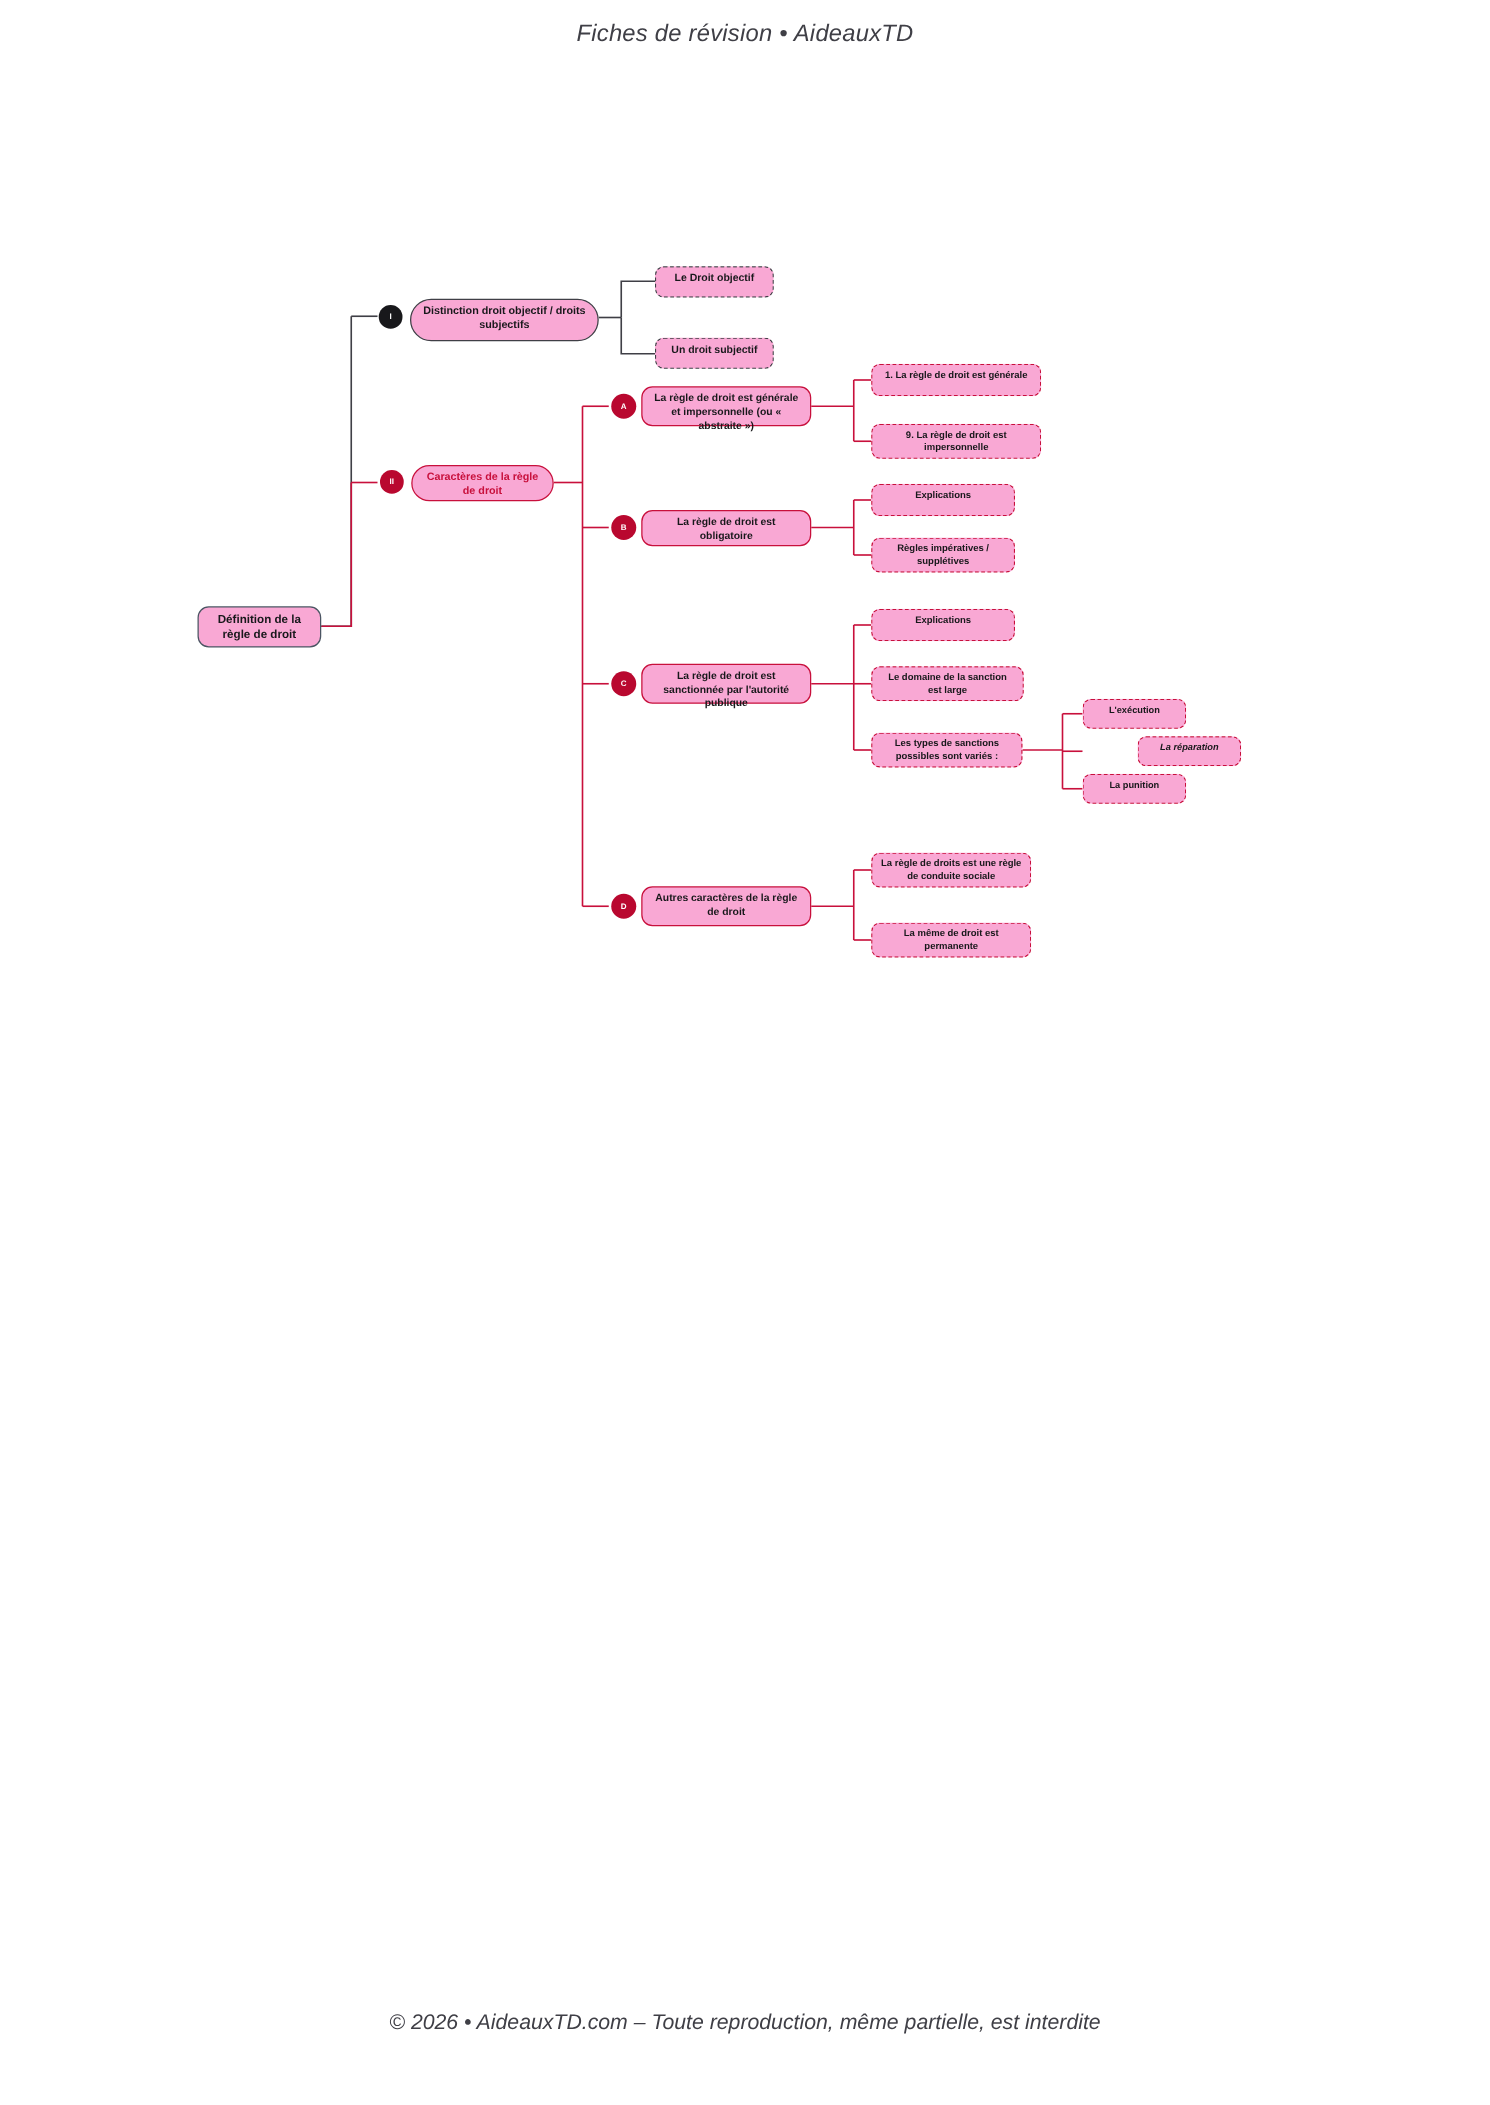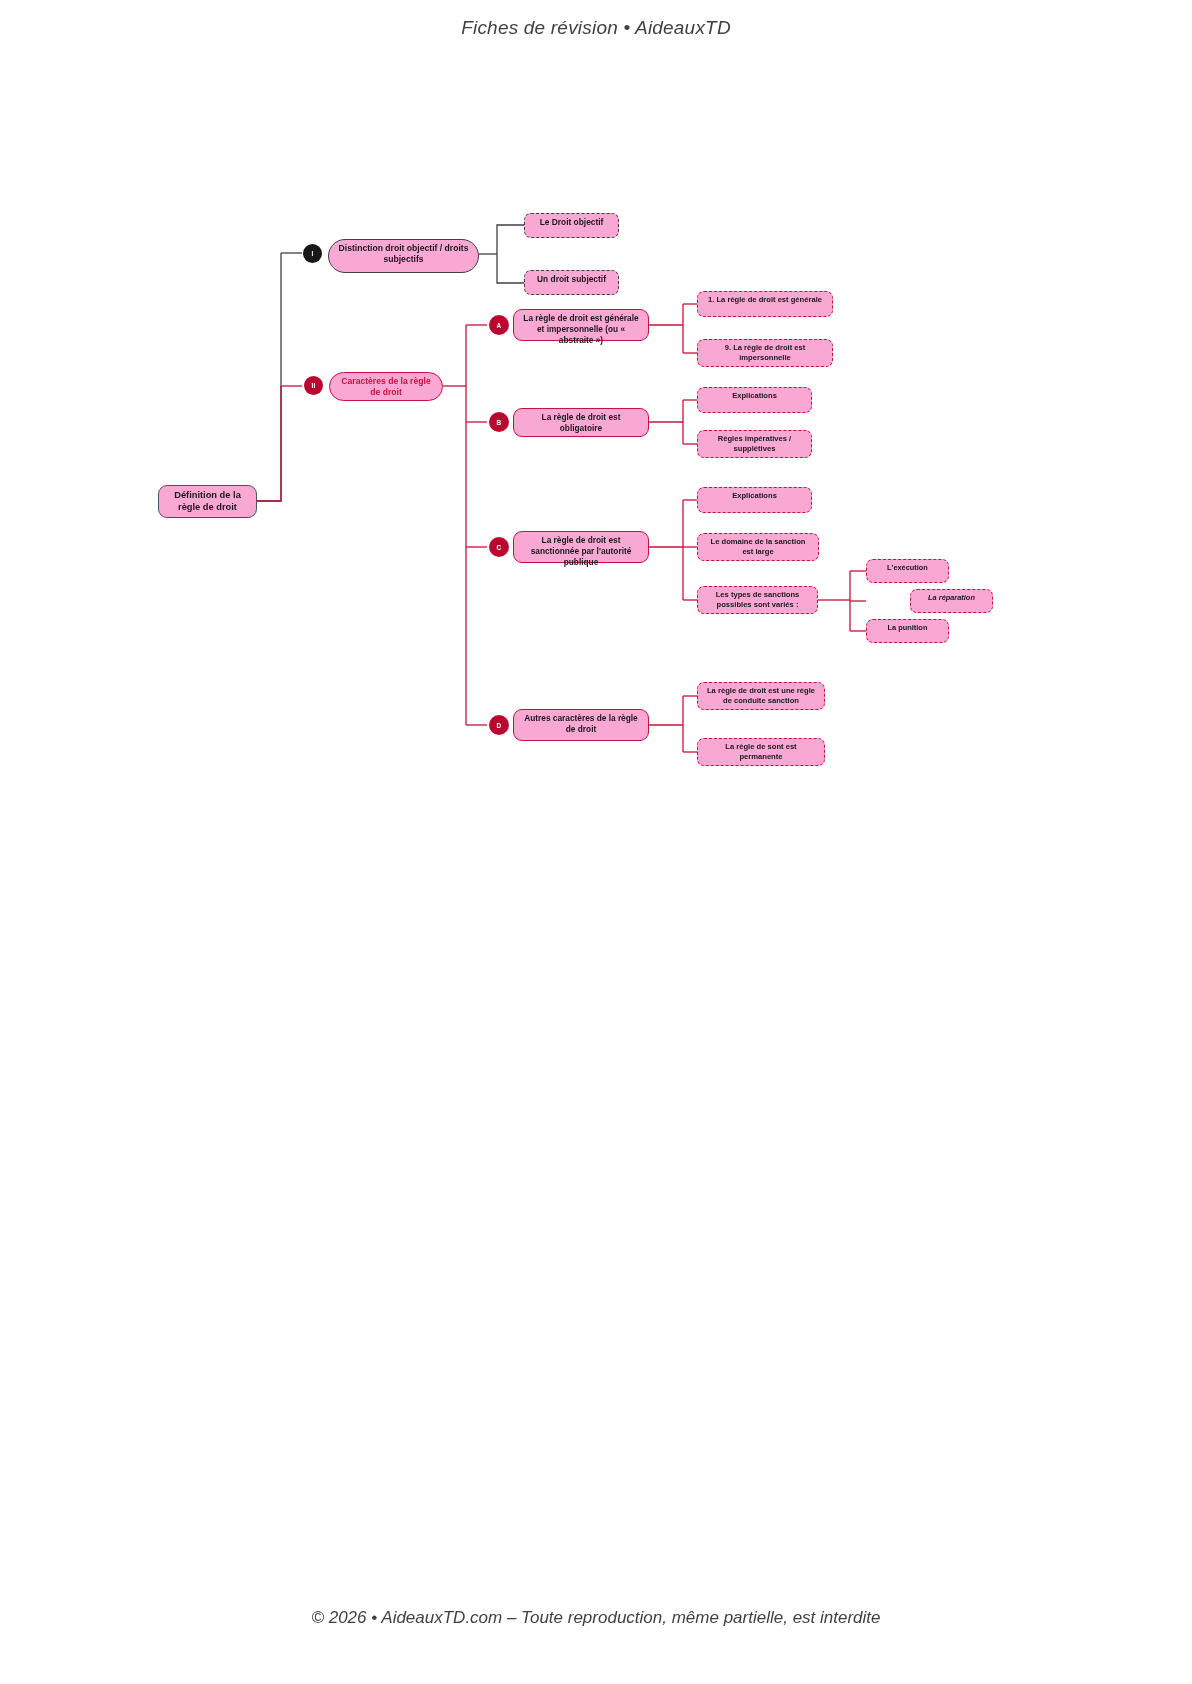--- a/index.html
+++ b/index.html
@@ -266,21 +266,21 @@
     <span>La punition</span>
   </div>
 
   <div class="bullet red" style="left:489px; top:715px; width:20px; height:20px;">
     <span>D</span>
   </div>
   <div class="node section" style="left:513px; top:709px; width:136px; height:32px;">
     <span>Autres caractères de la règle de droit</span>
   </div>
   <div class="node leaf-red" style="left:697px; top:682px; width:128px; height:28px;">
-    <span>La règle de droit est une règle de conduite sanction</span>
+    <span>La règle de droits est une règle de conduite sociale</span>
   </div>
   <div class="node leaf-red" style="left:697px; top:738px; width:128px; height:28px;">
-    <span>La règle de sont est permanente</span>
+    <span>La même de droit est permanente</span>
   </div>
 
 </div>
 
 <div class="page-footer">© 2026 • AideauxTD.com – Toute reproduction, même partielle, est interdite</div>
 
 </body></html>

